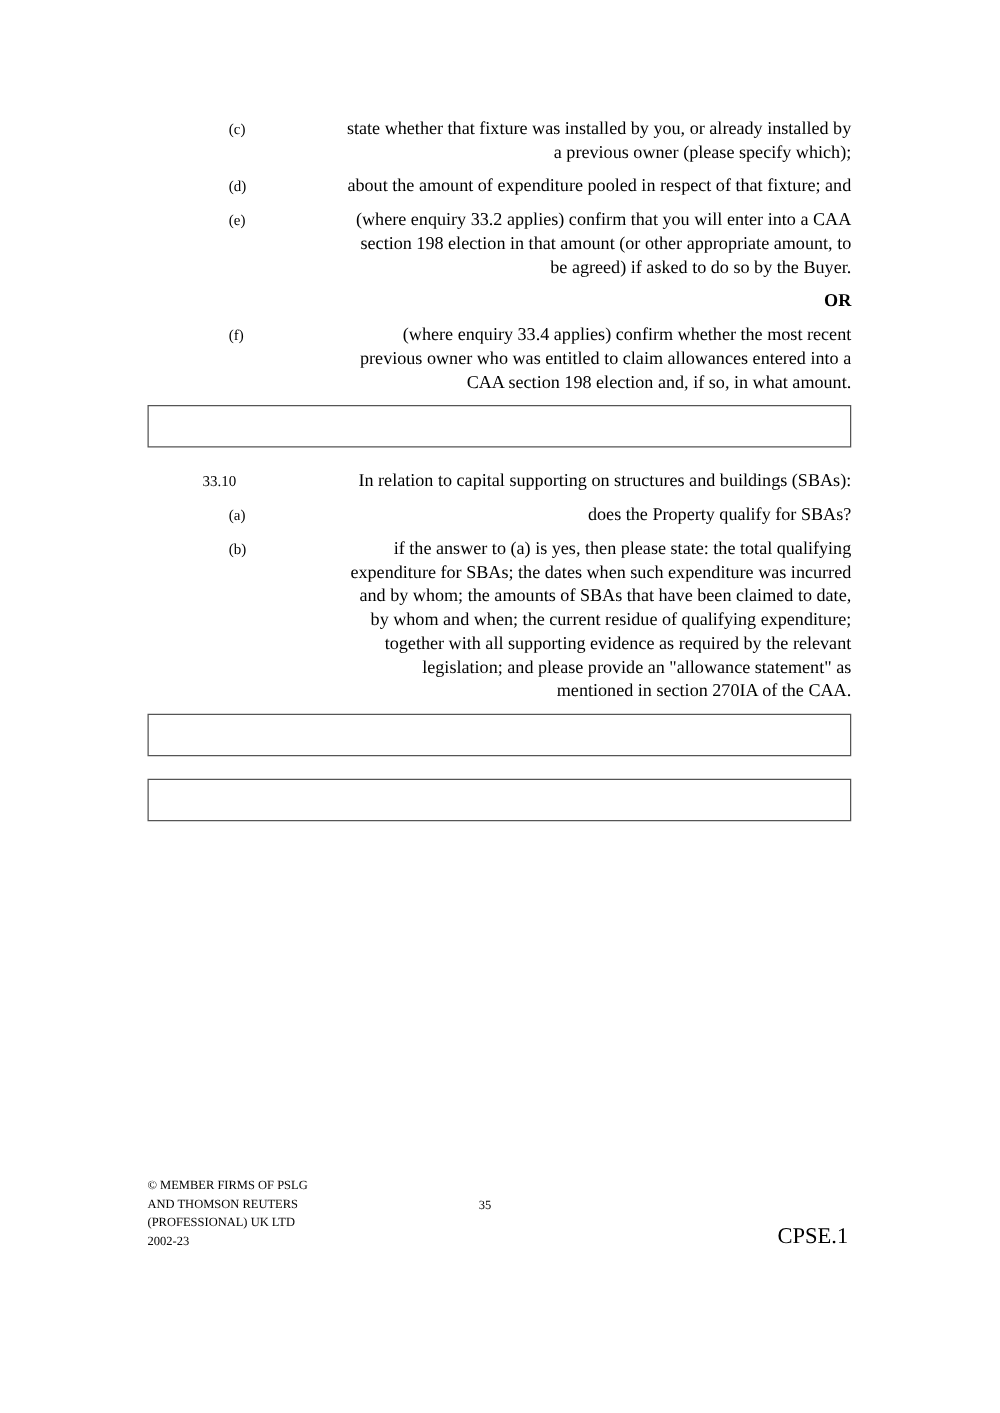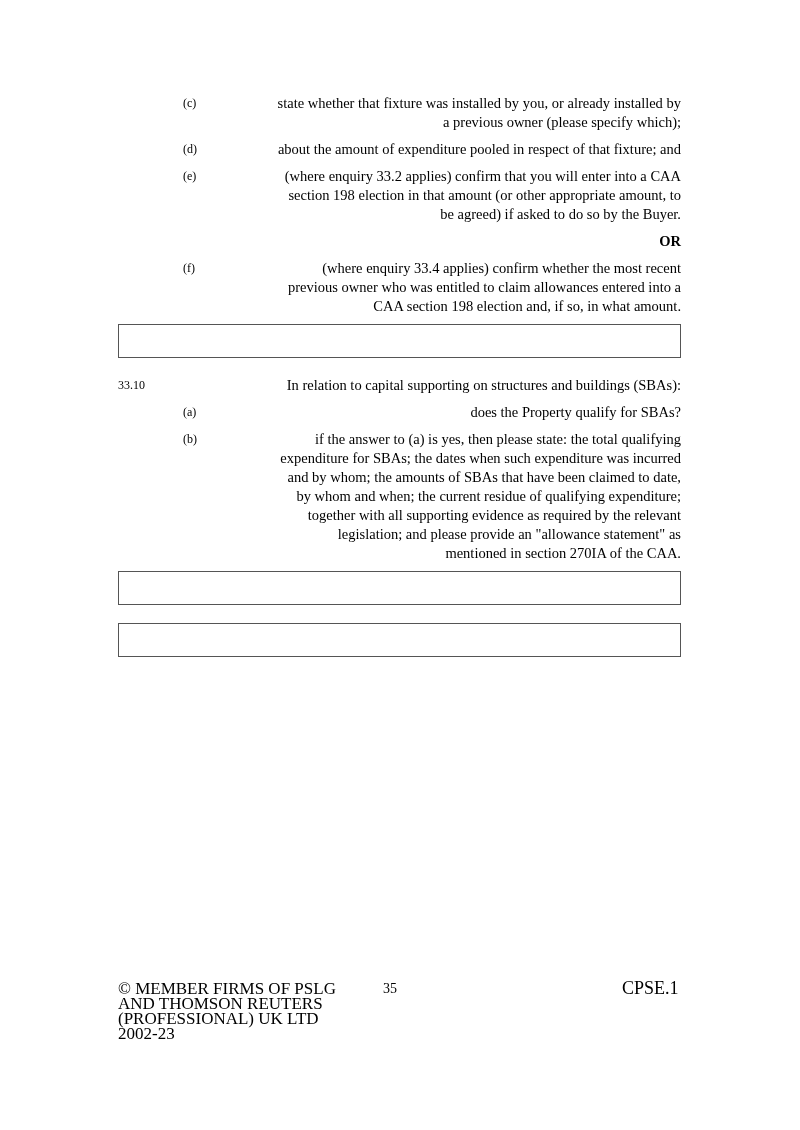--- a/index.html
+++ b/index.html
@@ -28,20 +28,21 @@
     margin-bottom: 8px;
   }
   .sub-item .label {
     font-size: 12px;
     line-height: 19px;
   }
   .enquiry {
     display: grid;
     grid-template-columns: 53px 1fr;
     margin-bottom: 8px;
+    margin-left: 44px;
   }
   .enquiry .num {
     font-size: 12px;
     line-height: 19px;
   }
   .or-sep {
     margin-left: 53px;
     margin-top: 4px;
     margin-bottom: 8px;
     font-weight: bold;
@@ -53,30 +54,30 @@
     border: 1px solid #555555;
     background: #ffffff;
     margin-bottom: 18px;
     font-size: 14.5px;
     line-height: 19px;
     padding: 2px 4px;
   }
   .footer-left {
     position: absolute;
     left: 118px;
-    top: 981px;
-    font-size: 17px;
+    top: 941px;
+    font-size: 10px;
     line-height: 15px;
     white-space: pre-line;
   }
   .footer-center {
     position: absolute;
     left: 383px;
-    top: 981px;
-    font-size: 14px;
+    top: 957px;
+    font-size: 10px;
     line-height: 15px;
   }
   .footer-right {
     position: absolute;
     left: 622px;
     top: 981px;
     font-size: 18px;
     line-height: 15px;
   }
 </style>

